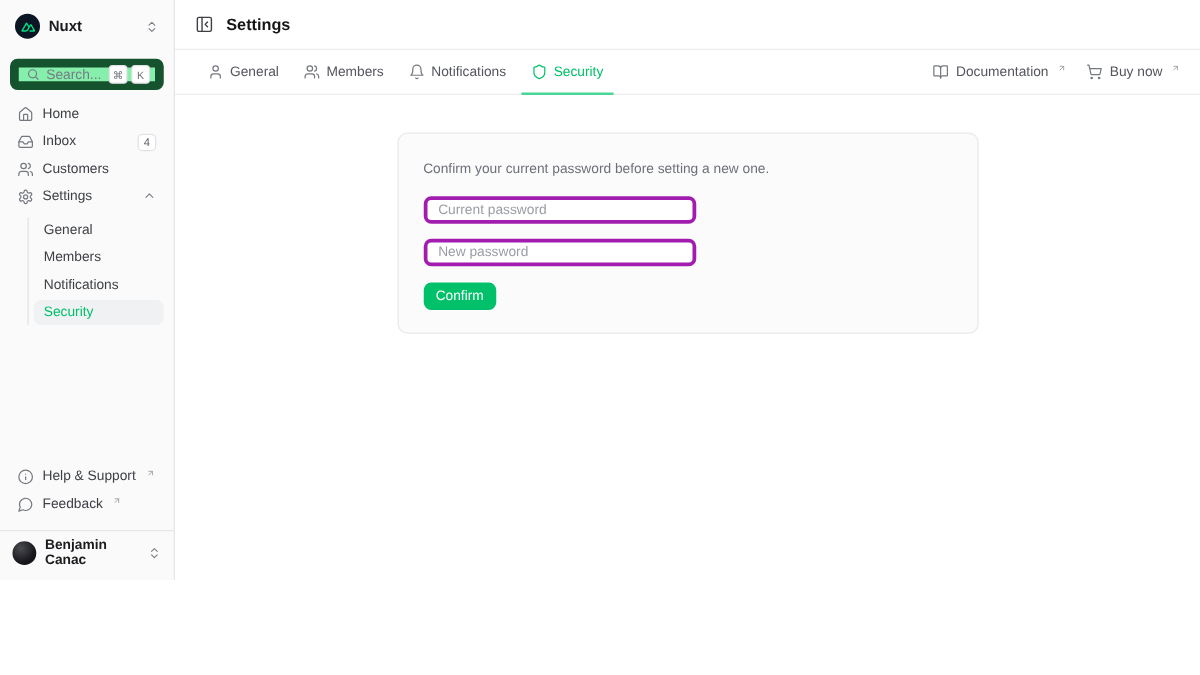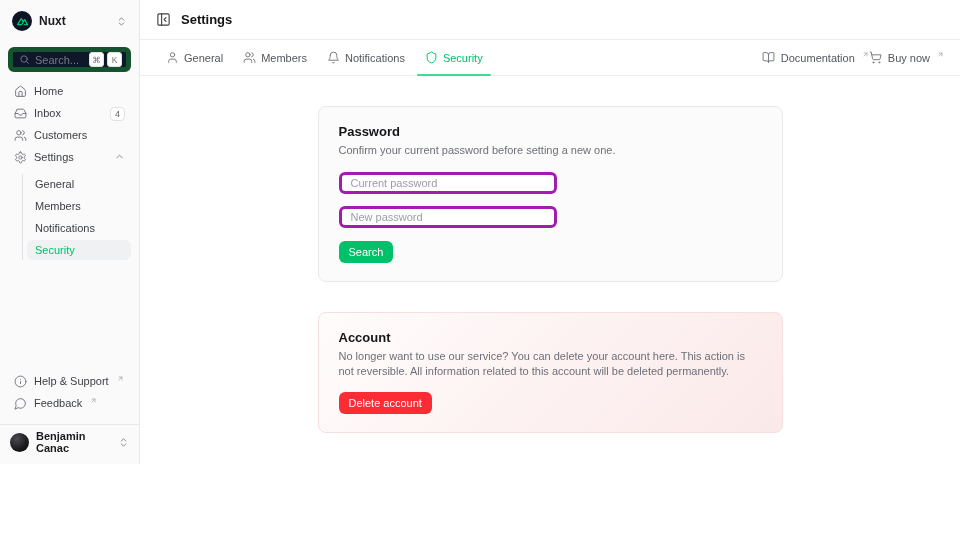--- a/index.html
+++ b/index.html
@@ -24,22 +24,22 @@
   }
   .team-logo {
     width:20px; height:20px; border-radius:50%;
     background:#0c1524; display:flex; align-items:center; justify-content:center;
     flex:0 0 20px;
   }
   .team-name { font-size:12px; font-weight:700; color:#1b1b1f; }
   .chev-updown { margin-left:auto; color:#7c7f88; display:flex; }
 
   .search-box {
-    margin-top:13px; height:25px; background:#0f172a;
-    border:5px solid #14532d; border-radius:6px;
+    margin-top:13px; height:25px; background:#86efac;
+    border:7px solid #14532d; border-radius:6px;
     display:flex; align-items:center; gap:5px; padding:0 4px 0 6px;
     cursor:pointer;
   }
   .search-box .ph { font-size:11px; color:#767a83; flex:1; }
   .kbd {
     min-width:15px; height:15px; padding:0 2px;
     border:1px solid #e2e2e6; border-radius:3px; background:#fff;
     font-size:8.5px; color:#6f737c; display:flex; align-items:center; justify-content:center;
   }
   .kbds { display:flex; gap:3px; }
@@ -105,21 +105,21 @@
     position:relative; display:flex; align-items:center; gap:5px;
     padding:0 10px; font-size:11px; font-weight:500; color:#54565e; cursor:pointer;
   }
   .tab .ic { color:#75787f; }
   .tab.active { color:#00c16a; }
   .tab.active .ic { color:#00c16a; }
   .tab.active::after {
     content:""; position:absolute; left:2px; right:2px; bottom:-1px;
     height:2px; background:#47d695; border-radius:2px;
   }
-  .tb-links { margin-left:auto; display:flex; align-items:center; }
+  .tb-links { margin-left:auto; display:flex; align-items:center; gap:16px; }
   .tb-link {
     display:flex; align-items:center; gap:6px;
     font-size:11px; font-weight:500; color:#54565e; cursor:pointer;
   }
   .tb-link .ic { color:#75787f; }
 
   .content { flex:1; padding-top:30px; overflow:hidden; }
   .card {
     width:465px; margin:0 auto 30px; border-radius:8px;
     padding:17px 20px 18px;
@@ -353,28 +353,22 @@
                 <path d="M7 17 17 7"></path>
               </svg>
           </span>
         </div>
       </div>
     </div>
 
     <div class="content">
 
       <section class="card card-password">
-        <h2>Password</h2>
         <p class="desc">Confirm your current password before setting a new one.</p>
         <input class="pw-input" type="password" placeholder="Current password" style="">
         <input class="pw-input" type="password" placeholder="New password" style="">
-        <button class="btn btn-update">Search</button>
+        <button class="btn btn-update">Confirm</button>
       </section>
 
-      <section class="card card-account">
-        <h2>Account</h2>
-        <p class="desc">No longer want to use our service? You can delete your account here. This action is not reversible. All information related to this account will be deleted permanently.</p>
-        <button class="btn btn-delete">Delete account</button>
-      </section>
 
     </div>
   </main>
 </div>
 
 </body></html>

